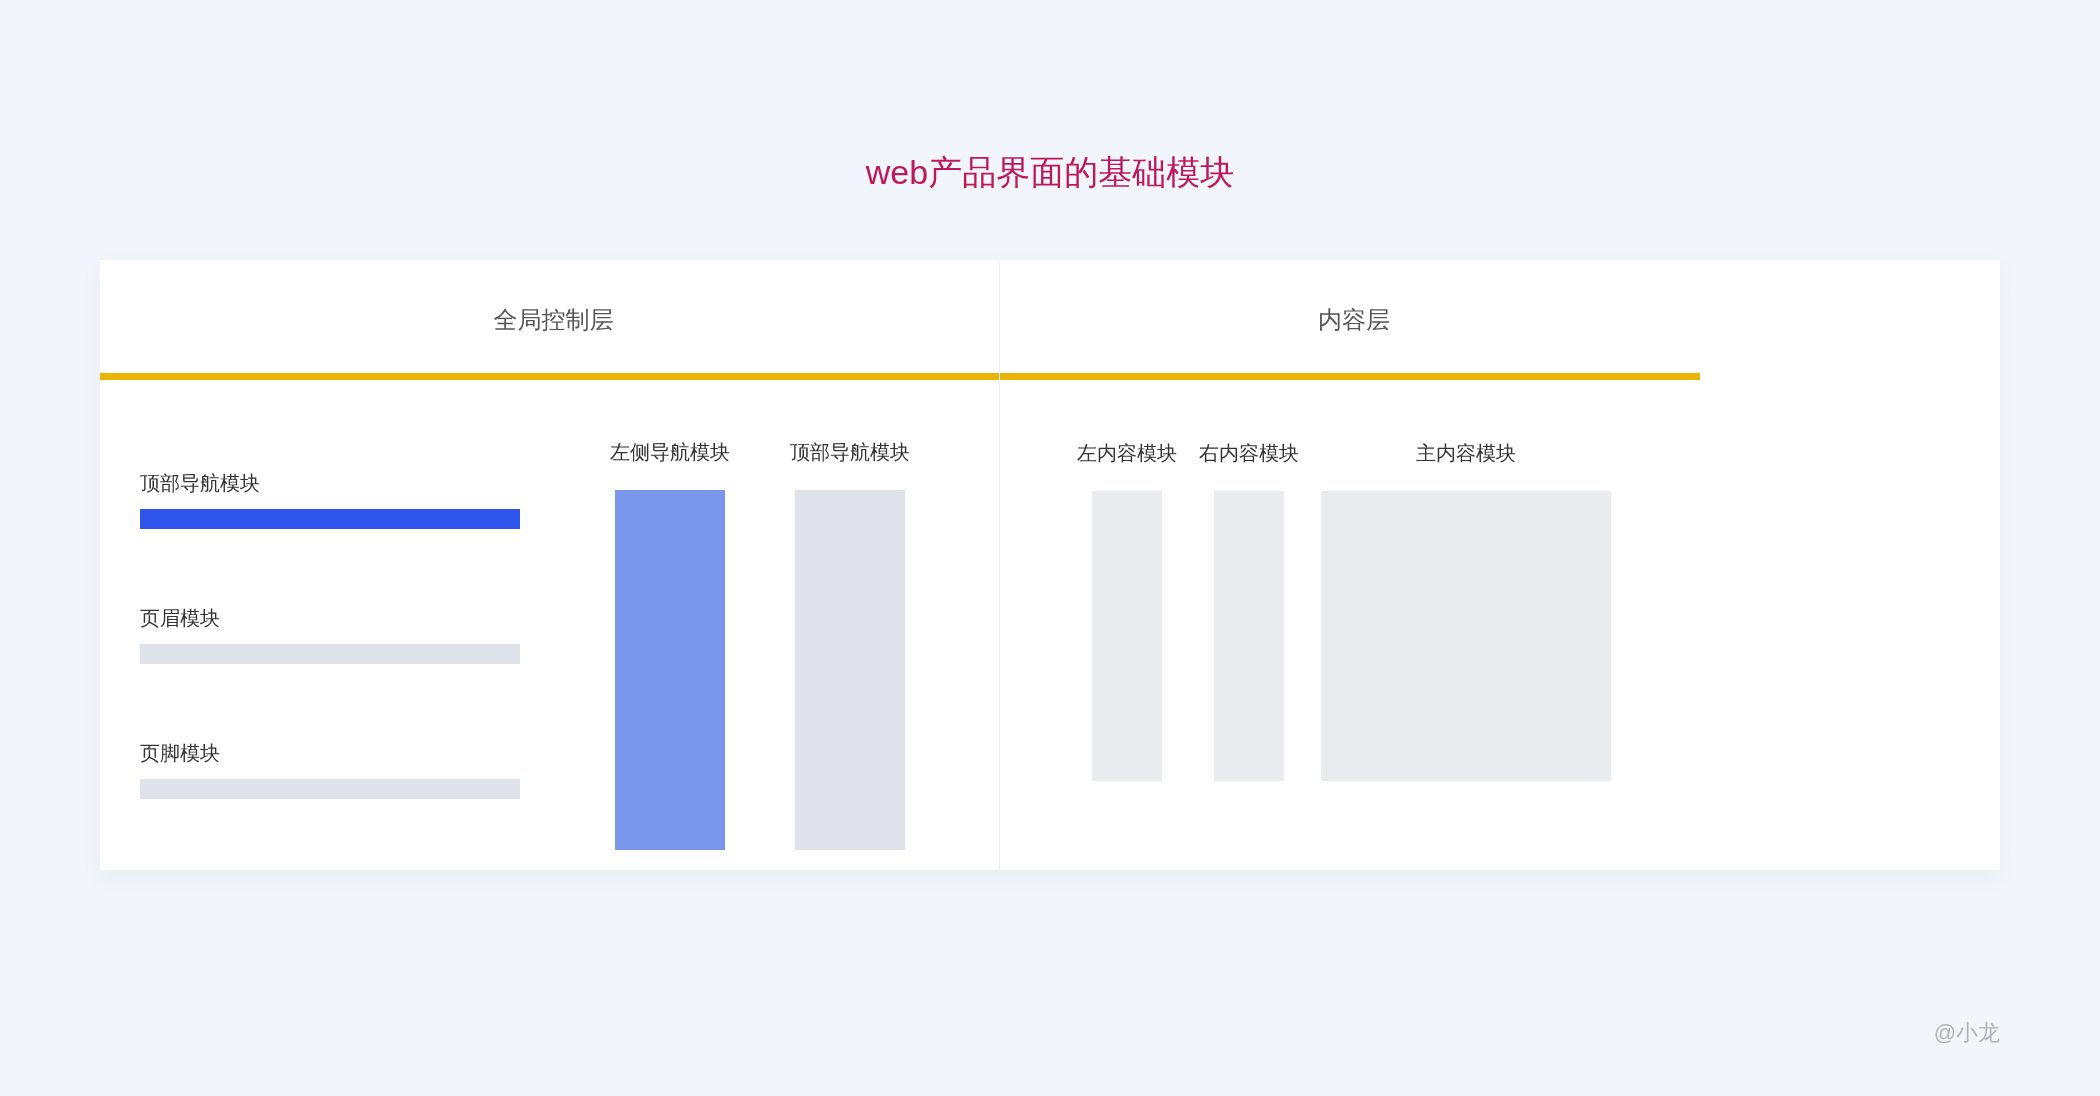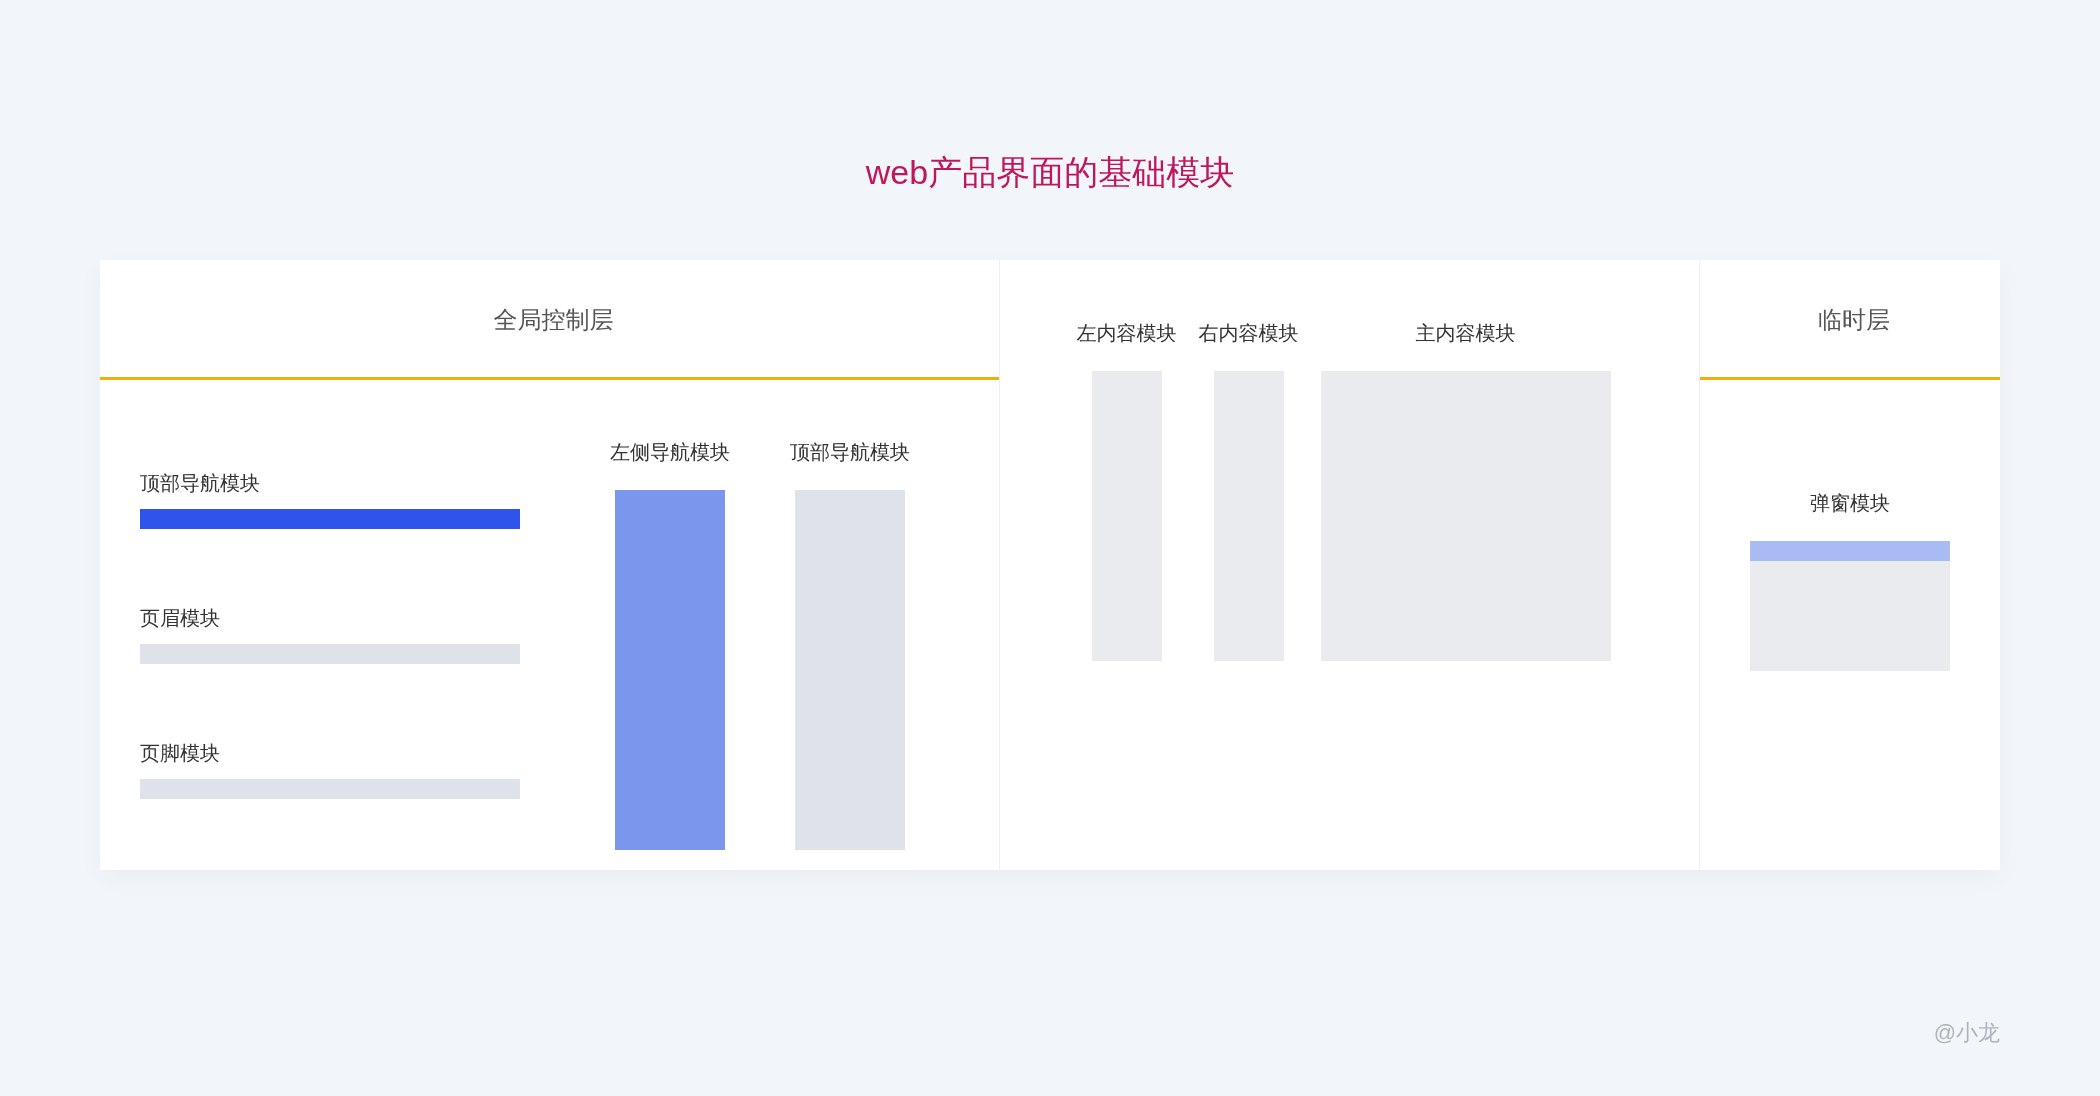--- a/index.html
+++ b/index.html
@@ -33,21 +33,21 @@
     position: relative;
     border-right: 1px solid #eef0f3;
   }
   .col:last-child { border-right: none; }
   .col-header {
     height: 120px;
     line-height: 120px;
     text-align: center;
     font-size: 24px;
     color: #555;
-    border-bottom: 3px solid #eab308;
+    border-bottom: 7px solid #eab308;
     font-weight: 400;
     padding-left: 8px;
   }
   .col-body {
     position: relative;
     height: 490px;
   }
 
   
   .col-global  { width: 900px; }
@@ -191,43 +191,35 @@
         <div class="vcol-item">
           <div class="vcol-label">顶部导航模块</div>
           <div class="vcol-shape"></div>
         </div>
       </div>
 
     </div>
   </div>
 
   <div class="col col-content">
+    <div class="col-header">内容层</div>
     <div class="col-body">
       <div class="content-group">
         <div class="content-item">
           <div class="content-label">左内容模块</div>
           <div class="content-shape cw-narrow"></div>
         </div>
         <div class="content-item">
           <div class="content-label">右内容模块</div>
           <div class="content-shape cw-narrow"></div>
         </div>
         <div class="content-item">
           <div class="content-label">主内容模块</div>
           <div class="content-shape cw-wide"></div>
         </div>
       </div>
     </div>
   </div>
 
-  <div class="col col-temp">
-    <div class="col-header">临时层</div>
-    <div class="col-body">
-      <div class="popup-item">
-        <div class="popup-label">弹窗模块</div>
-        <div class="popup-shape"></div>
-      </div>
-    </div>
-  </div>
 
 </div>
 
 <div class="credit">@小龙</div>
 
 </body></html>

